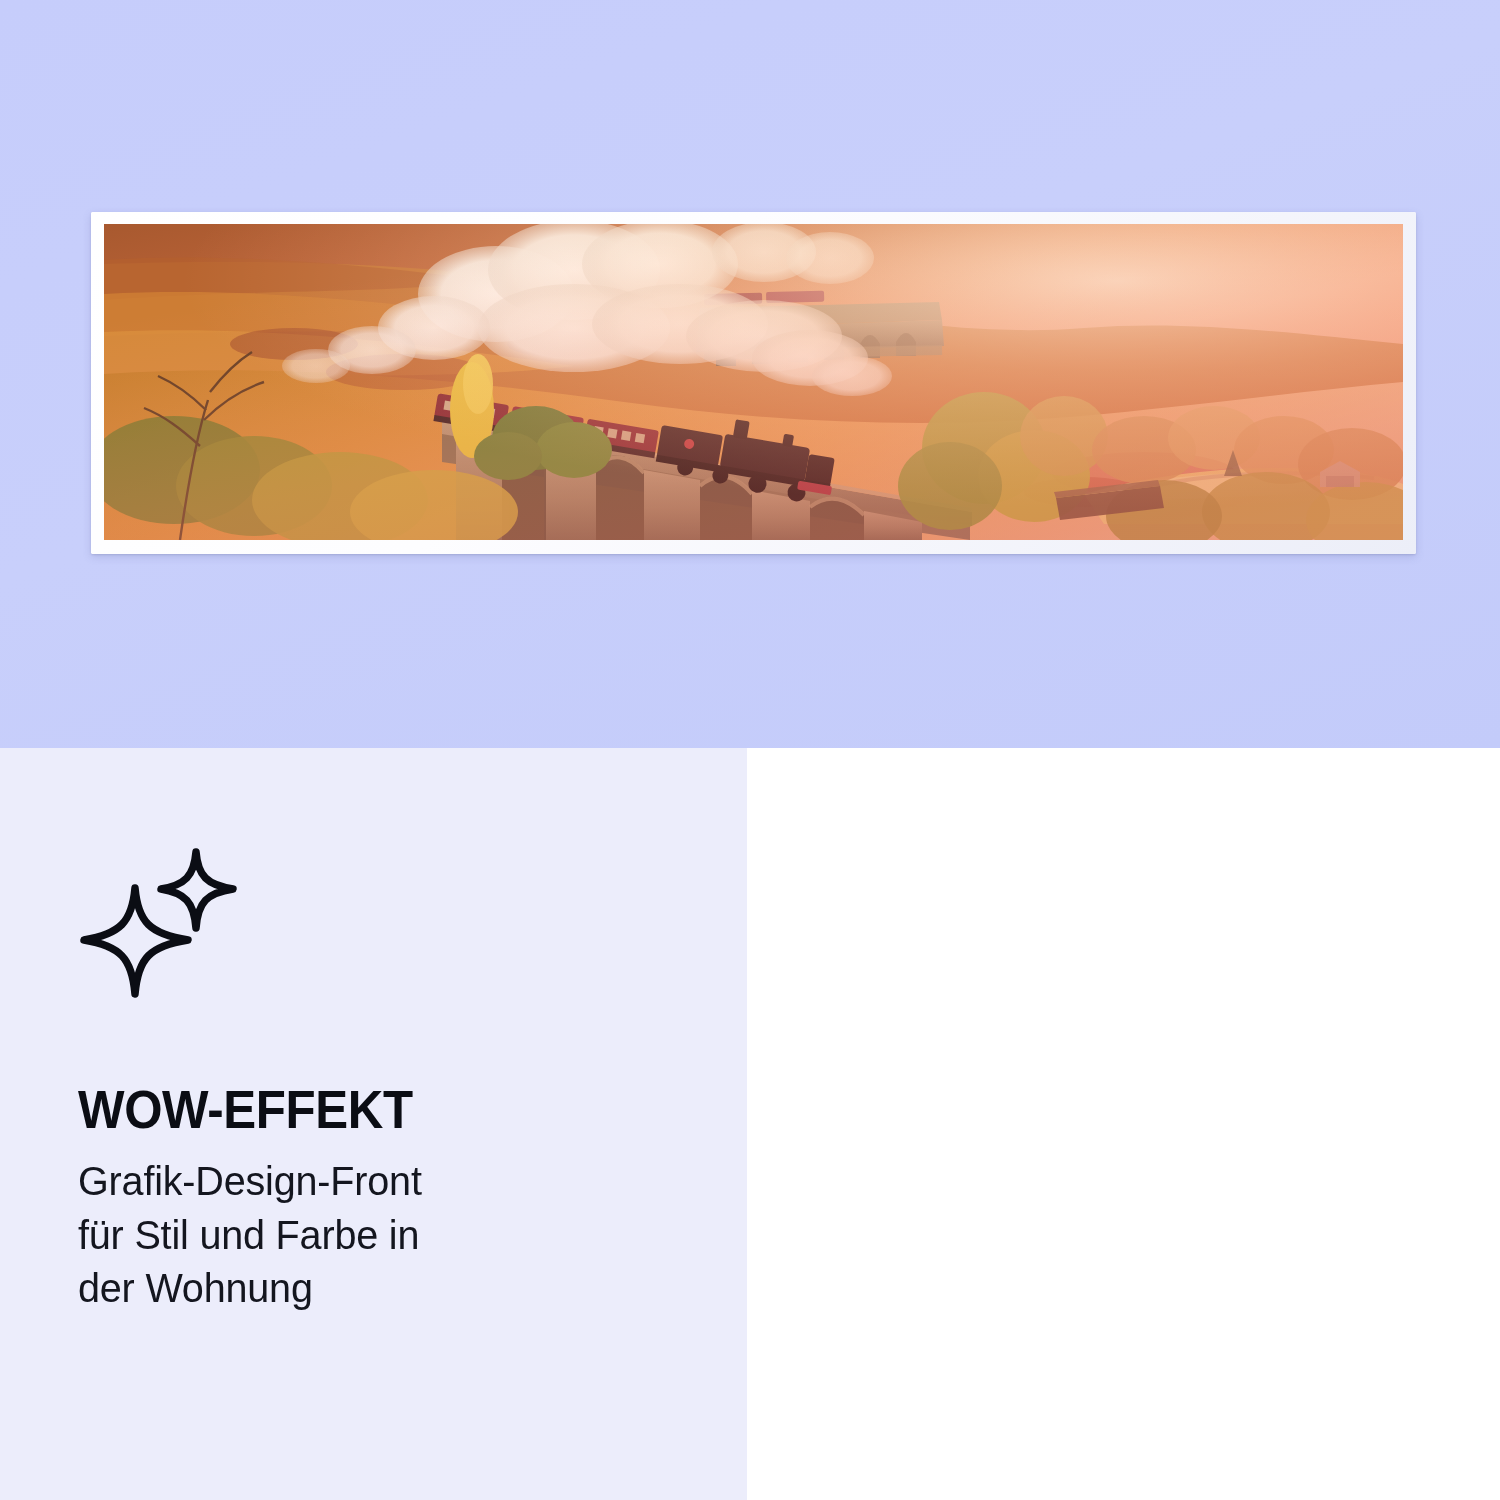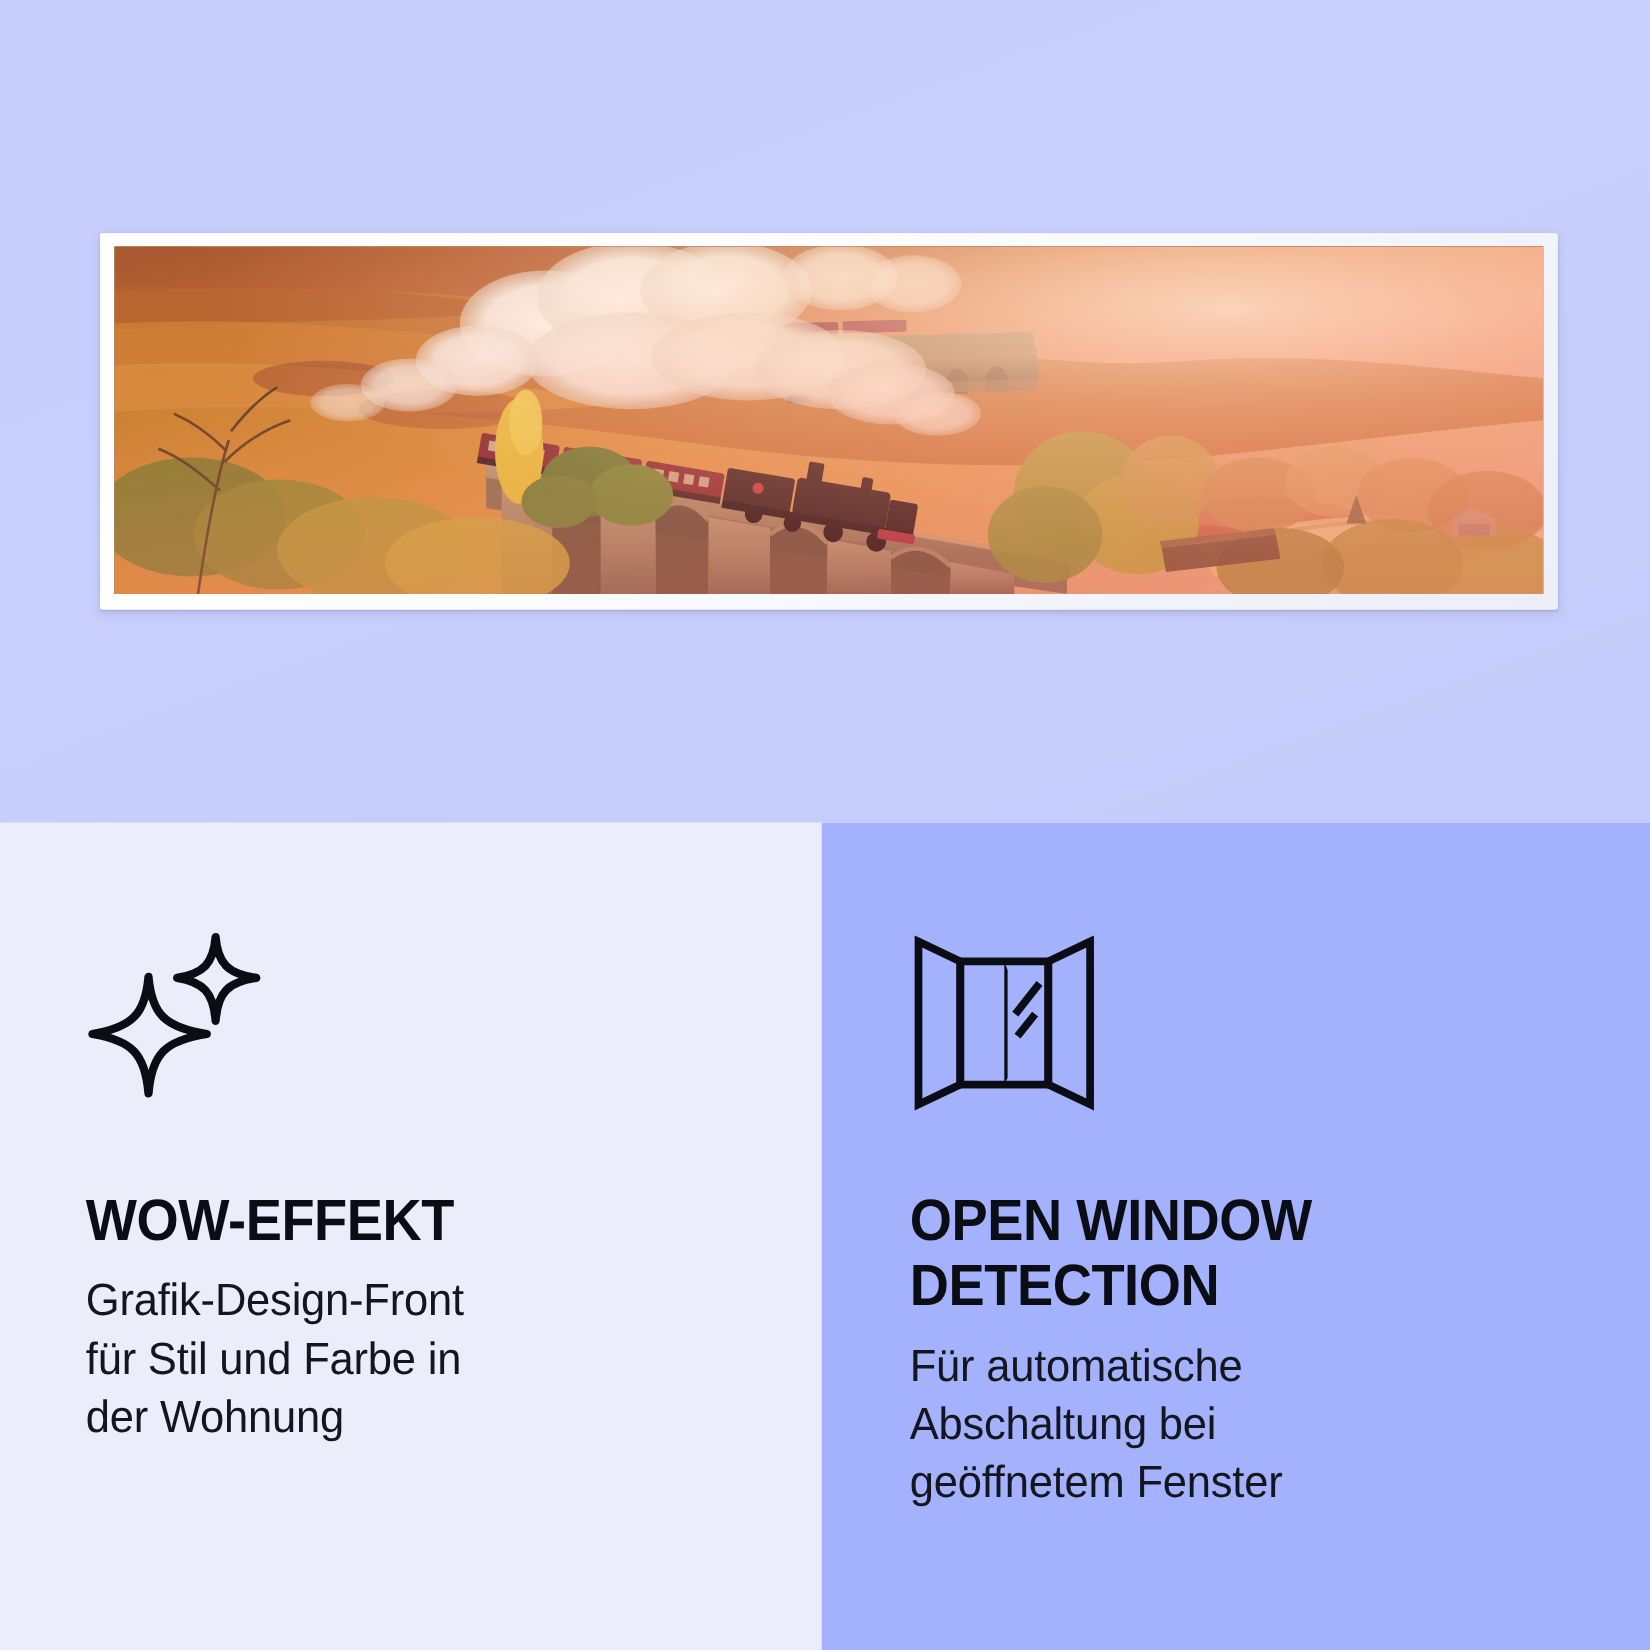--- a/index.html
+++ b/index.html
@@ -399,36 +399,15 @@
                  C116,58 107,49 83,45
                  C107,41 116,32 118,8 Z"></path>
       </svg>
 
       <h2 class="feature-title">WOW-EFFEKT</h2>
       <p class="feature-body">Grafik-Design-Front
 für Stil und Farbe in
 der Wohnung</p>
     </div>
 
-    <div class="feature feature--right">
-      <svg class="feature-icon" viewBox="0 0 172 172" fill="none" stroke="#0b0d14" stroke-width="7" stroke-linejoin="miter" stroke-linecap="butt">
-
-        <path d="M8,12 L46,30 L46,142 L8,160 Z"></path>
-
-        <path d="M164,12 L126,30 L126,142 L164,160 Z"></path>
-
-        <rect x="46" y="30" width="80" height="112"></rect>
-
-        <path d="M86,30 L89,38 L89,136 L86,142 Z" fill="#0b0d14" stroke="none"></path>
-
-        <path d="M118,50 L96,78" stroke-width="7"></path>
-        <path d="M114,78 L98,98" stroke-width="7"></path>
-      </svg>
-
-      <h2 class="feature-title">OPEN WINDOW
-DETECTION</h2>
-      <p class="feature-body">Für automatische
-Abschaltung bei
-geöffnetem Fenster</p>
-    </div>
 
   </section>
 </div>
 
 </body></html>

